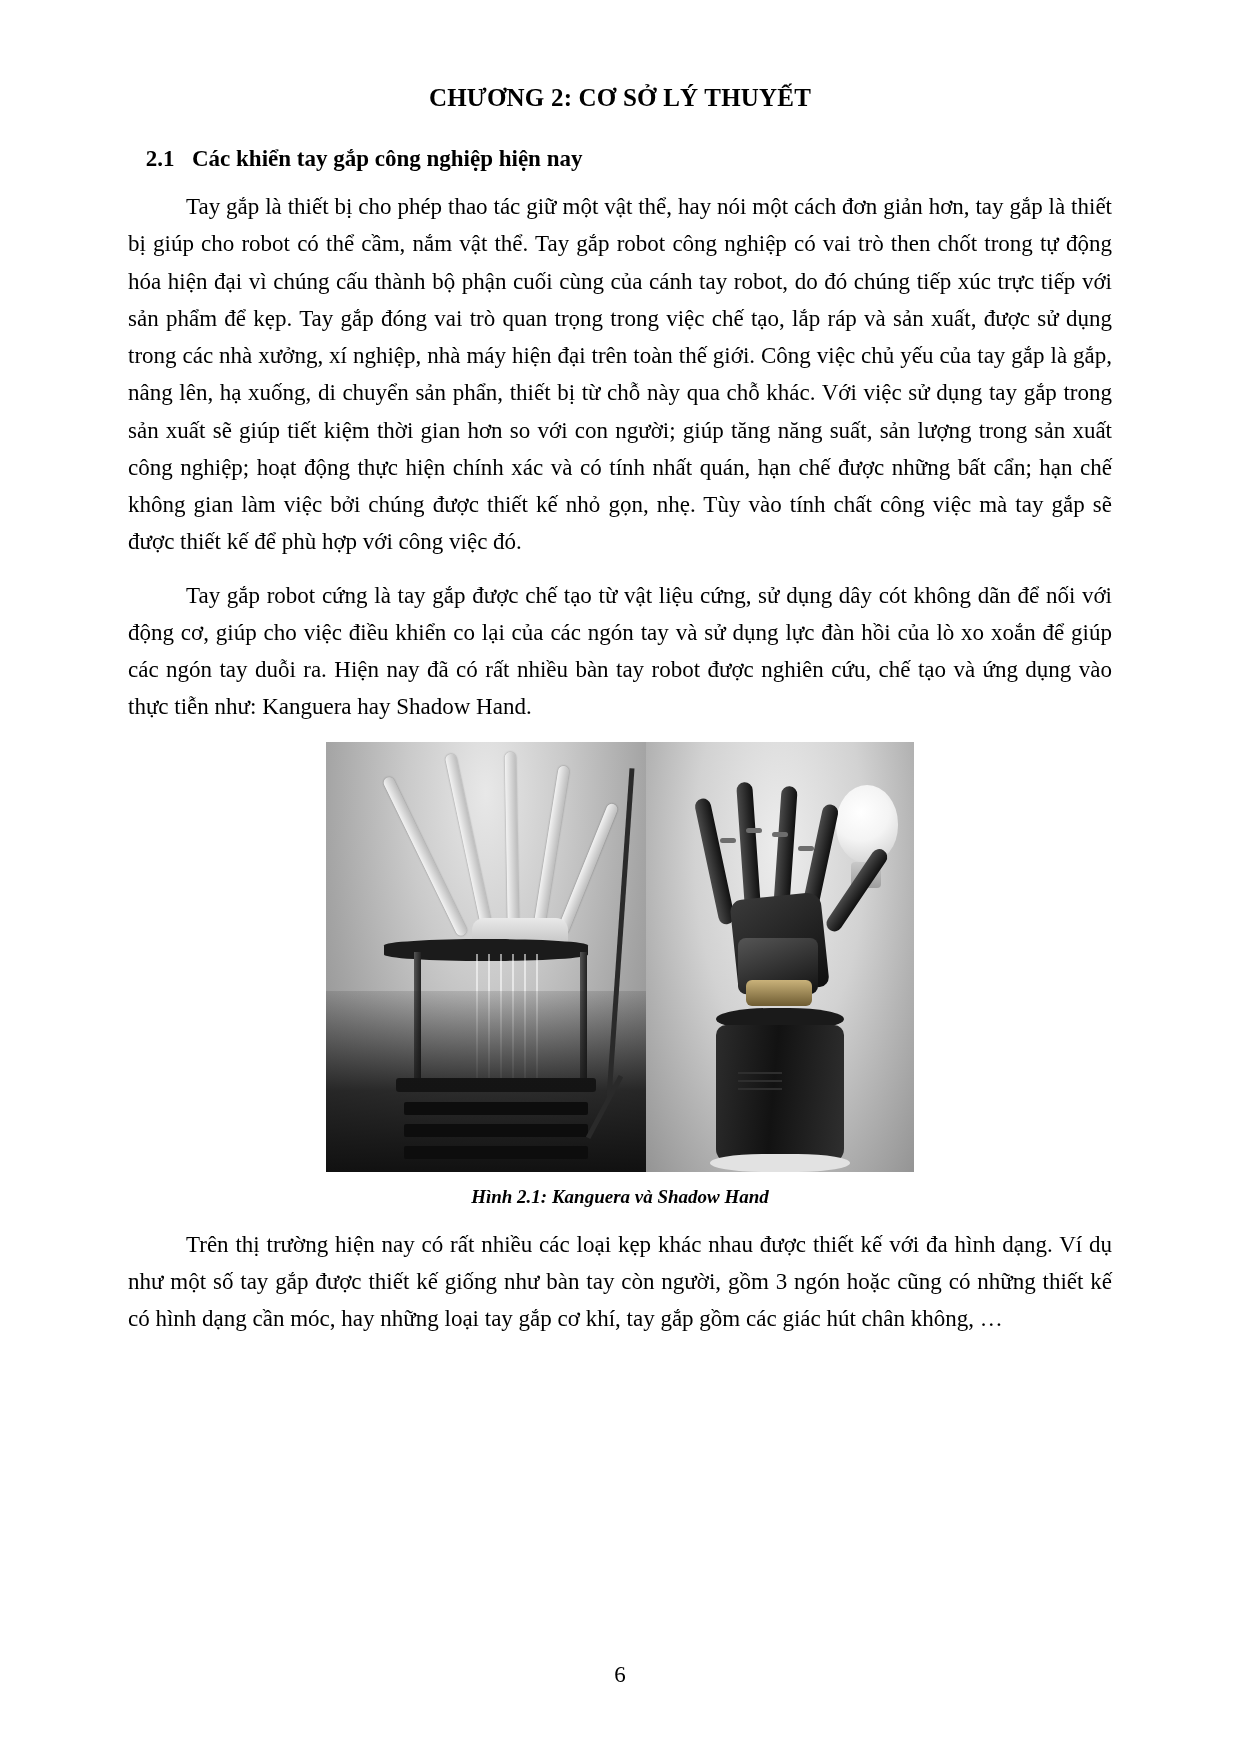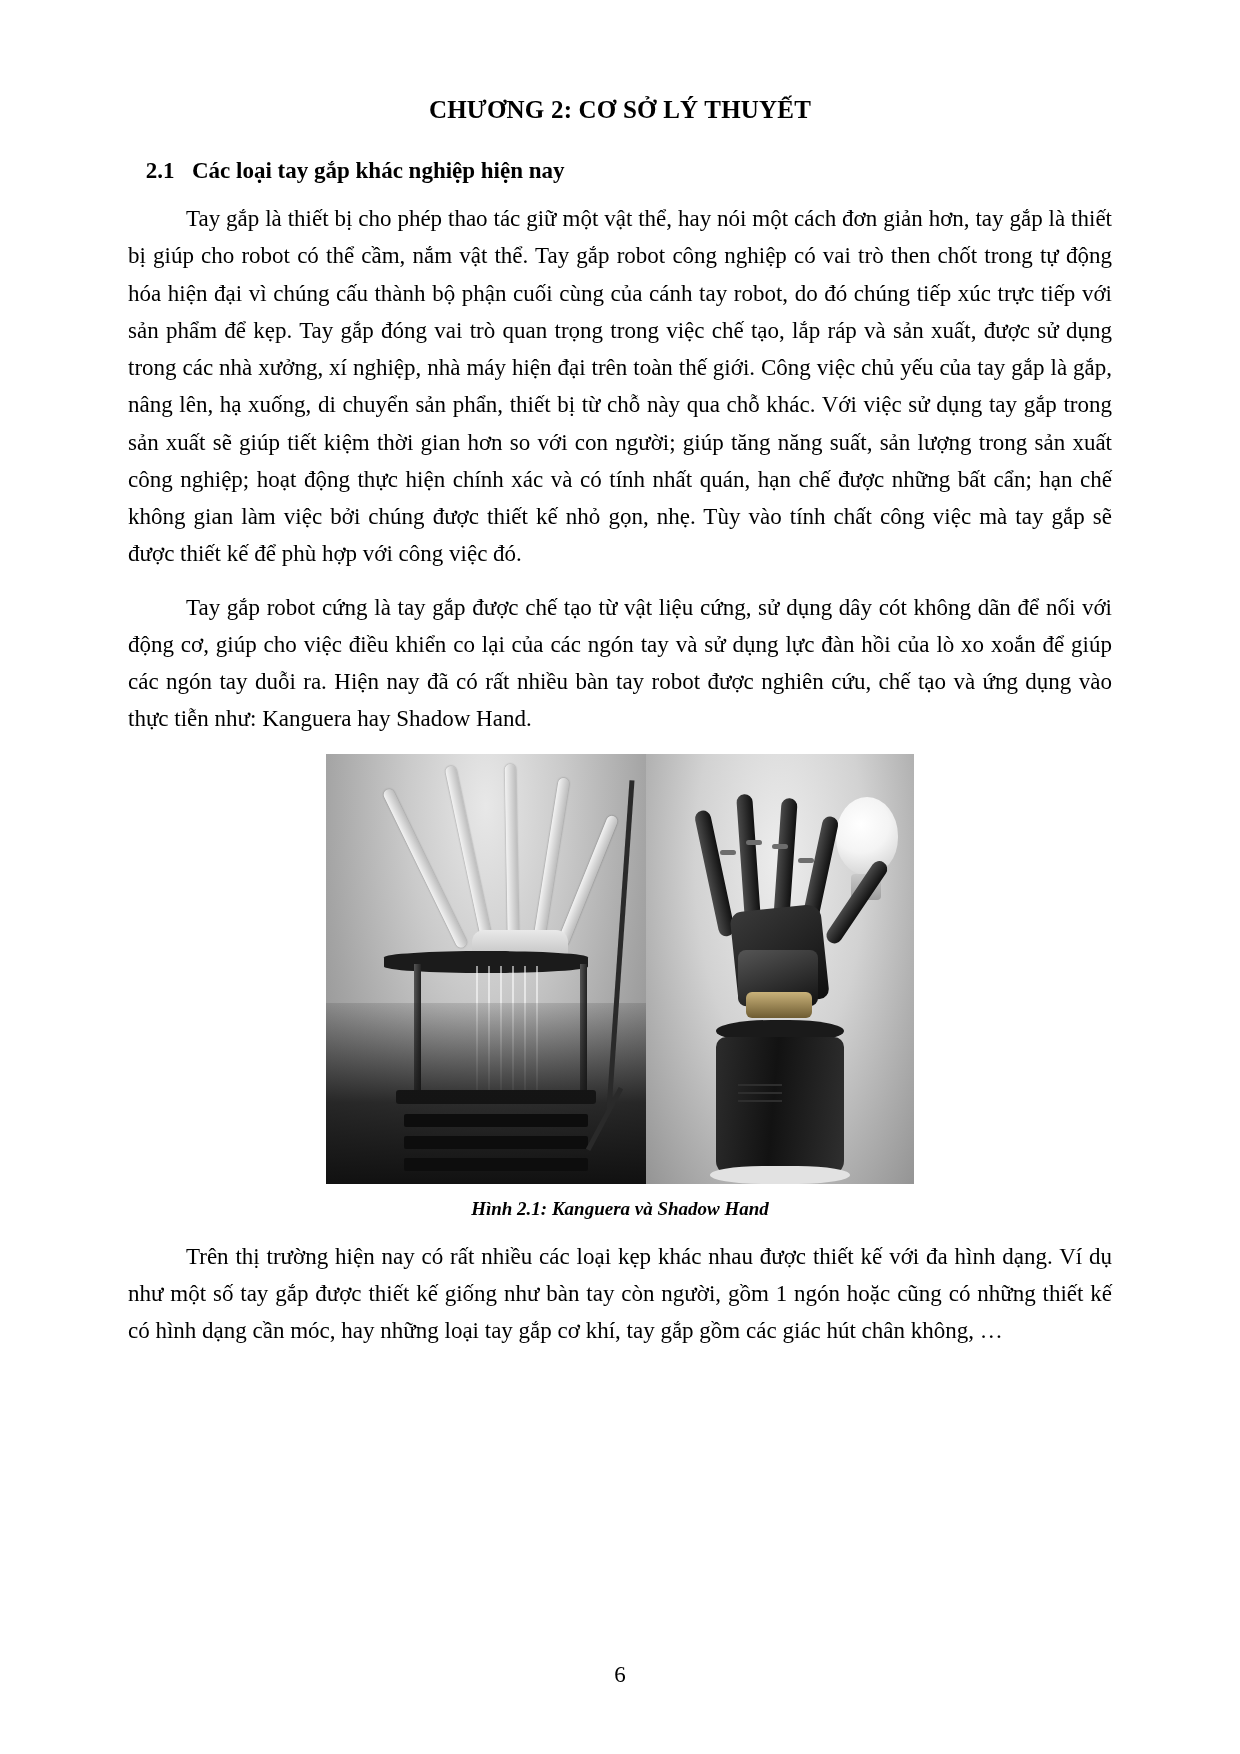--- a/index.html
+++ b/index.html
@@ -15,21 +15,21 @@
     margin: 0 auto;
     font-family: "Liberation Serif", "DejaVu Serif", serif;
     color: #000000;
     box-sizing: border-box;
     padding: 0;
     overflow: hidden;
   }
   .content {
     position: absolute;
     left: 128px;
-    top: 96px;
+    top: 84px;
     width: 984px;
   }
   .chapter-title {
     text-align: center;
     font-weight: bold;
     font-size: 25px;
     letter-spacing: 0.2px;
     margin: 0 0 34px 0;
   }
   .section-heading {
@@ -175,21 +175,21 @@
 </head>
 <body>
 
 <div class="page">
   <div class="content">
 
     <h1 class="chapter-title">CHƯƠNG 2: CƠ SỞ LÝ THUYẾT</h1>
 
     <h2 class="section-heading">
       <span class="num">2.1</span>
-      <span>Các loại tay gắp khác nghiệp hiện nay</span>
+      <span>Các khiển tay gắp công nghiệp hiện nay</span>
     </h2>
 
     <p class="body">Tay gắp là thiết bị cho phép thao tác giữ một vật thể, hay nói một cách đơn giản hơn, tay gắp là thiết bị giúp cho robot có thể cầm, nắm vật thể. Tay gắp robot công nghiệp có vai trò then chốt trong tự động hóa hiện đại vì chúng cấu thành bộ phận cuối cùng của cánh tay robot, do đó chúng tiếp xúc trực tiếp với sản phẩm để kẹp. Tay gắp đóng vai trò quan trọng trong việc chế tạo, lắp ráp và sản xuất, được sử dụng trong các nhà xưởng, xí nghiệp, nhà máy hiện đại trên toàn thế giới. Công việc chủ yếu của tay gắp là gắp, nâng lên, hạ xuống, di chuyển sản phẩn, thiết bị từ chỗ này qua chỗ khác. Với việc sử dụng tay gắp trong sản xuất sẽ giúp tiết kiệm thời gian hơn so với con người; giúp tăng năng suất, sản lượng trong sản xuất công nghiệp; hoạt động thực hiện chính xác và có tính nhất quán, hạn chế được những bất cẩn; hạn chế không gian làm việc bởi chúng được thiết kế nhỏ gọn, nhẹ. Tùy vào tính chất công việc mà tay gắp sẽ được thiết kế để phù hợp với công việc đó.</p>
     <p class="body">Tay gắp robot cứng là tay gắp được chế tạo từ vật liệu cứng, sử dụng dây cót không dãn để nối với động cơ, giúp cho việc điều khiển co lại của các ngón tay và sử dụng lực đàn hồi của lò xo xoắn để giúp các ngón tay duỗi ra. Hiện nay đã có rất nhiều bàn tay robot được nghiên cứu, chế tạo và ứng dụng vào thực tiễn như: Kanguera hay Shadow Hand.</p>
 
     <div class="figure">
       <div class="figure-images">
 
         <div class="photo photo-left">
           <div class="lp-bg"></div>
@@ -251,18 +251,18 @@
 
           <div class="rp-wire" style="left:92px; top:330px; width:44px; height:2px;"></div>
           <div class="rp-wire" style="left:92px; top:338px; width:44px; height:2px;"></div>
           <div class="rp-wire" style="left:92px; top:346px; width:44px; height:2px;"></div>
         </div>
 
       </div>
       <div class="figure-caption">Hình 2.1: Kanguera và Shadow Hand</div>
     </div>
 
-    <p class="body">Trên thị trường hiện nay có rất nhiều các loại kẹp khác nhau được thiết kế với đa hình dạng. Ví dụ như một số tay gắp được thiết kế giống như bàn tay còn người, gồm 1 ngón hoặc cũng có những thiết kế có hình dạng cần móc, hay những loại tay gắp cơ khí, tay gắp gồm các giác hút chân không, …</p>
+    <p class="body">Trên thị trường hiện nay có rất nhiều các loại kẹp khác nhau được thiết kế với đa hình dạng. Ví dụ như một số tay gắp được thiết kế giống như bàn tay còn người, gồm 3 ngón hoặc cũng có những thiết kế có hình dạng cần móc, hay những loại tay gắp cơ khí, tay gắp gồm các giác hút chân không, …</p>
 
   </div>
 
   <div class="page-number">6</div>
 </div>
 
 </body></html>

